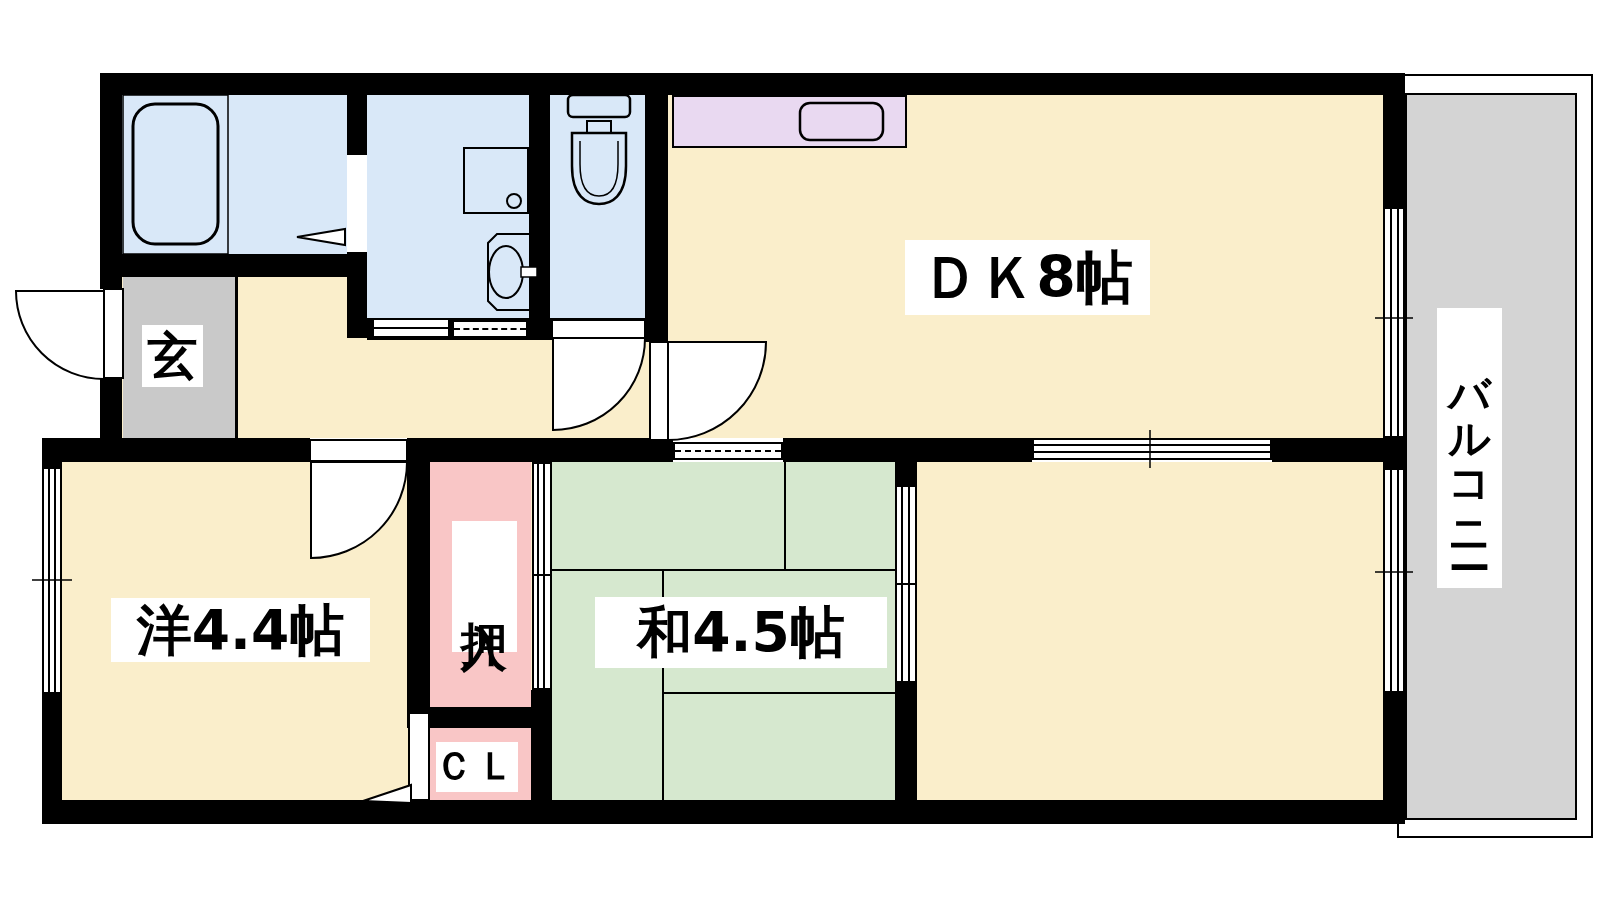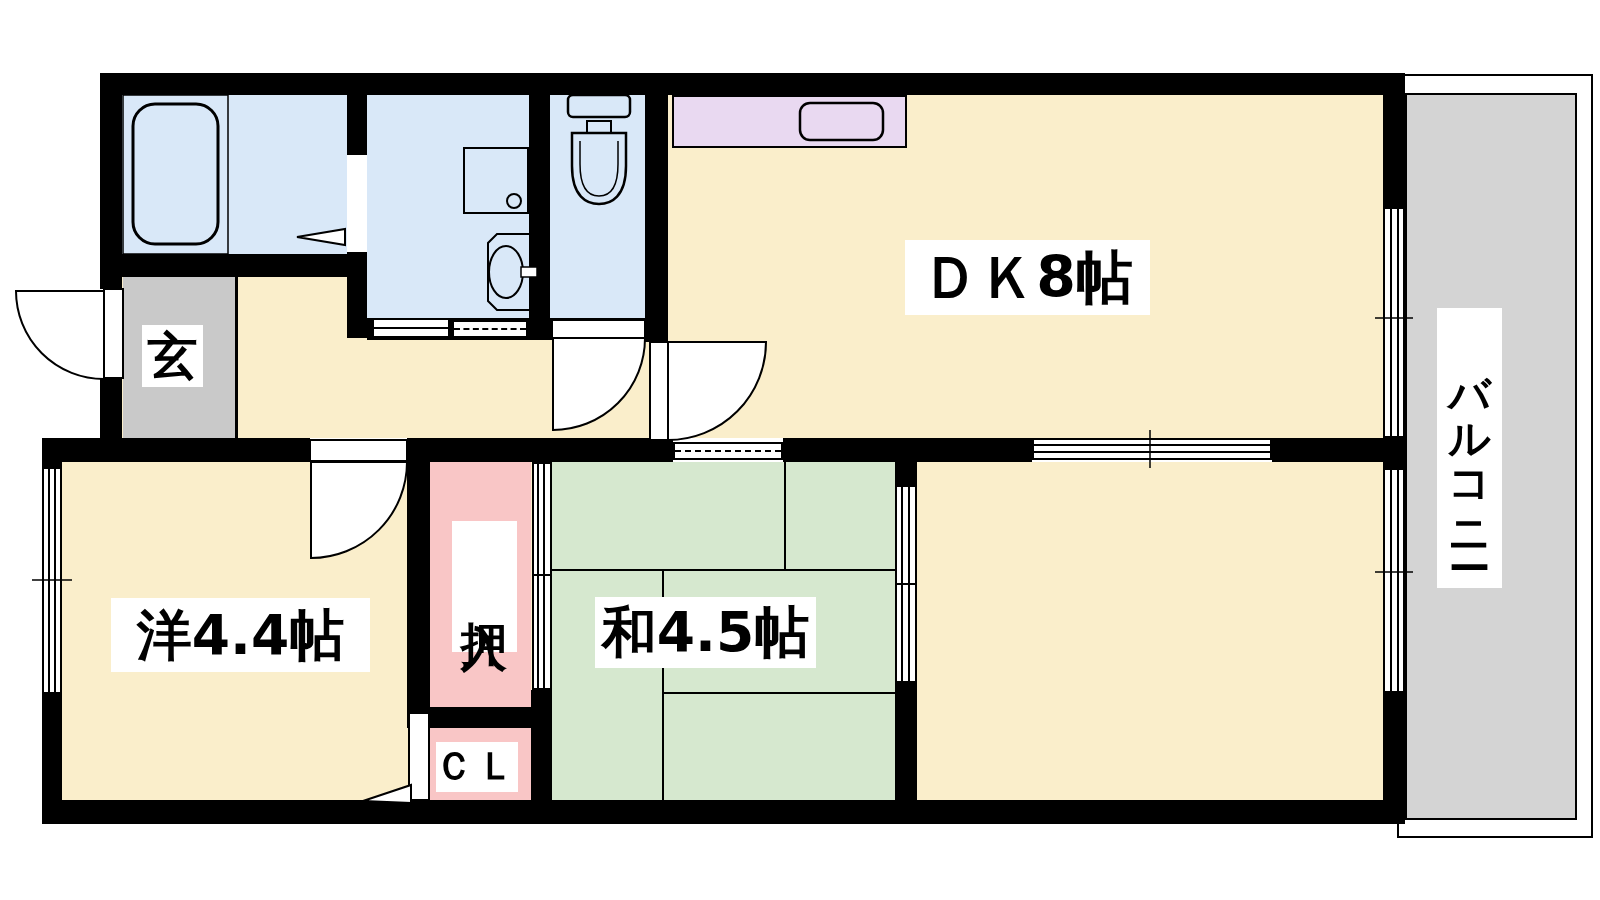--- a/index.html
+++ b/index.html
@@ -134,20 +134,20 @@
     <rect x="409" y="713" width="20" height="87" fill="#fff" stroke="#000" stroke-width="2"></rect>
     <path d="M363 801 L411 785 L411 803 Z" fill="#fff" stroke="#000" stroke-width="2"></path>
 
     <line x1="32" y1="580" x2="72" y2="580" stroke="#000" stroke-width="1.5"></line>
     <line x1="1375" y1="318" x2="1413" y2="318" stroke="#000" stroke-width="1.5"></line>
     <line x1="1375" y1="572" x2="1413" y2="572" stroke="#000" stroke-width="1.5"></line>
     <line x1="1150" y1="430" x2="1150" y2="468" stroke="#000" stroke-width="1.5"></line>
   </svg>
 
   <div class="label" style="left:905px;top:240px;width:245px;height:75px;font-size:57px;">ＤＫ8帖</div>
-  <div class="label" style="left:111px;top:598px;width:259px;height:74px;font-size:55px;">洋4.4帖</div>
-  <div class="label" style="left:595px;top:597px;width:221px;height:71px;font-size:55px;">和4.5帖</div>
+  <div class="label" style="left:111px;top:598px;width:259px;height:64px;font-size:55px;">洋4.4帖</div>
+  <div class="label" style="left:595px;top:597px;width:292px;height:71px;font-size:55px;">和4.5帖</div>
   <div class="label" style="left:142px;top:325px;width:61px;height:62px;font-size:50px;">玄</div>
   <div class="label vert" style="left:452px;top:521px;width:65px;height:131px;font-size:46px;">押入</div>
   <div class="label" style="left:436px;top:742px;width:82px;height:50px;font-size:38px;letter-spacing:4px;">ＣＬ</div>
   <div class="label vert" style="left:1437px;top:308px;width:65px;height:280px;font-size:42px;">バルコニー</div>
 
 </div>
 
 </body></html>

